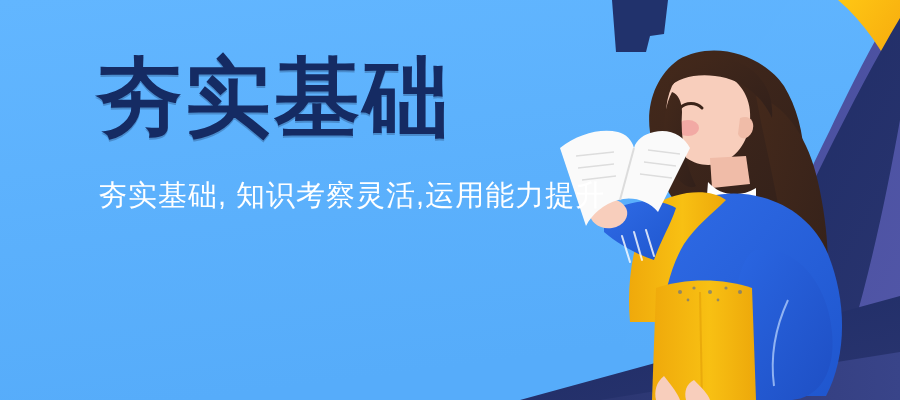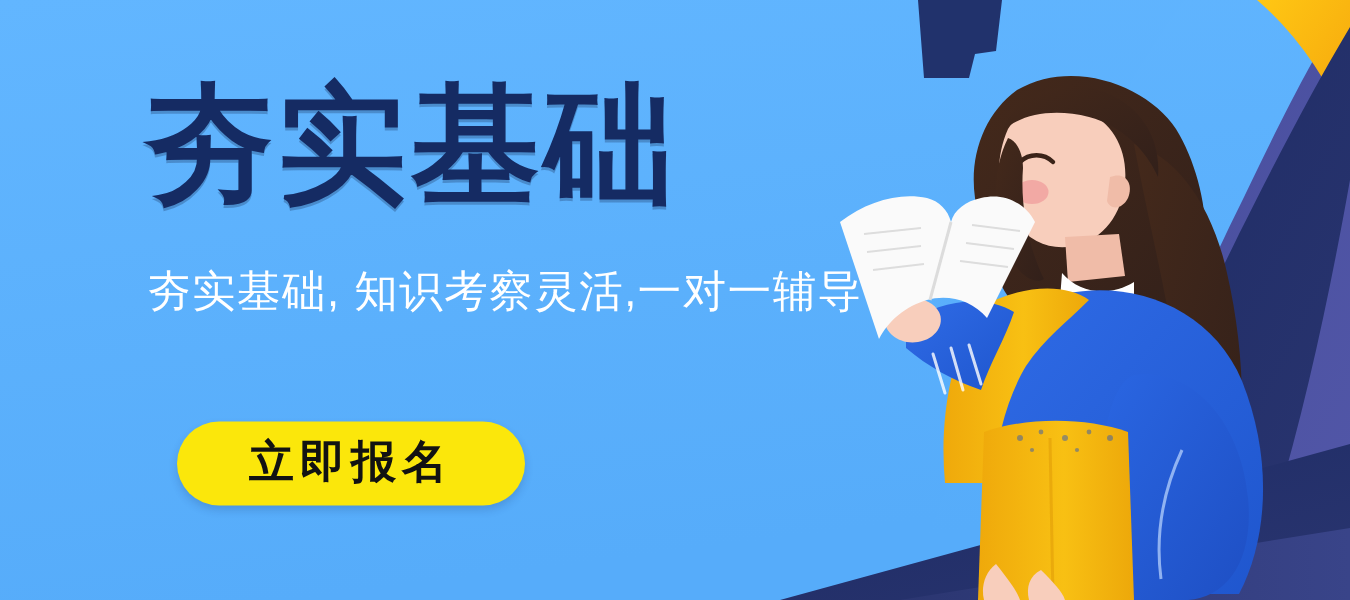--- a/index.html
+++ b/index.html
@@ -235,18 +235,17 @@
       <circle cx="158" cy="300" r="1.4"></circle>
     </g>
 
     <path d="M104,376 C112,386 118,394 120,400 L96,400 C94,392 96,382 104,376 Z" fill="#F8CEBC"></path>
     <path d="M134,380 C142,388 148,394 150,400 L126,400 C124,392 126,384 134,380 Z" fill="#F8CEBC"></path>
   </svg>
 
   <div class="content">
     <div class="headline">夯实基础</div>
 
-    <div class="subhead">夯实基础, 知识考察灵活,一对一辅导</div>
-
-    <button class="cta">立即报名</button>
+    <div class="subhead">夯实基础, 知识考察灵活,运用能力提升</div>
+
   </div>
 
 </div>
 
 </body></html>

